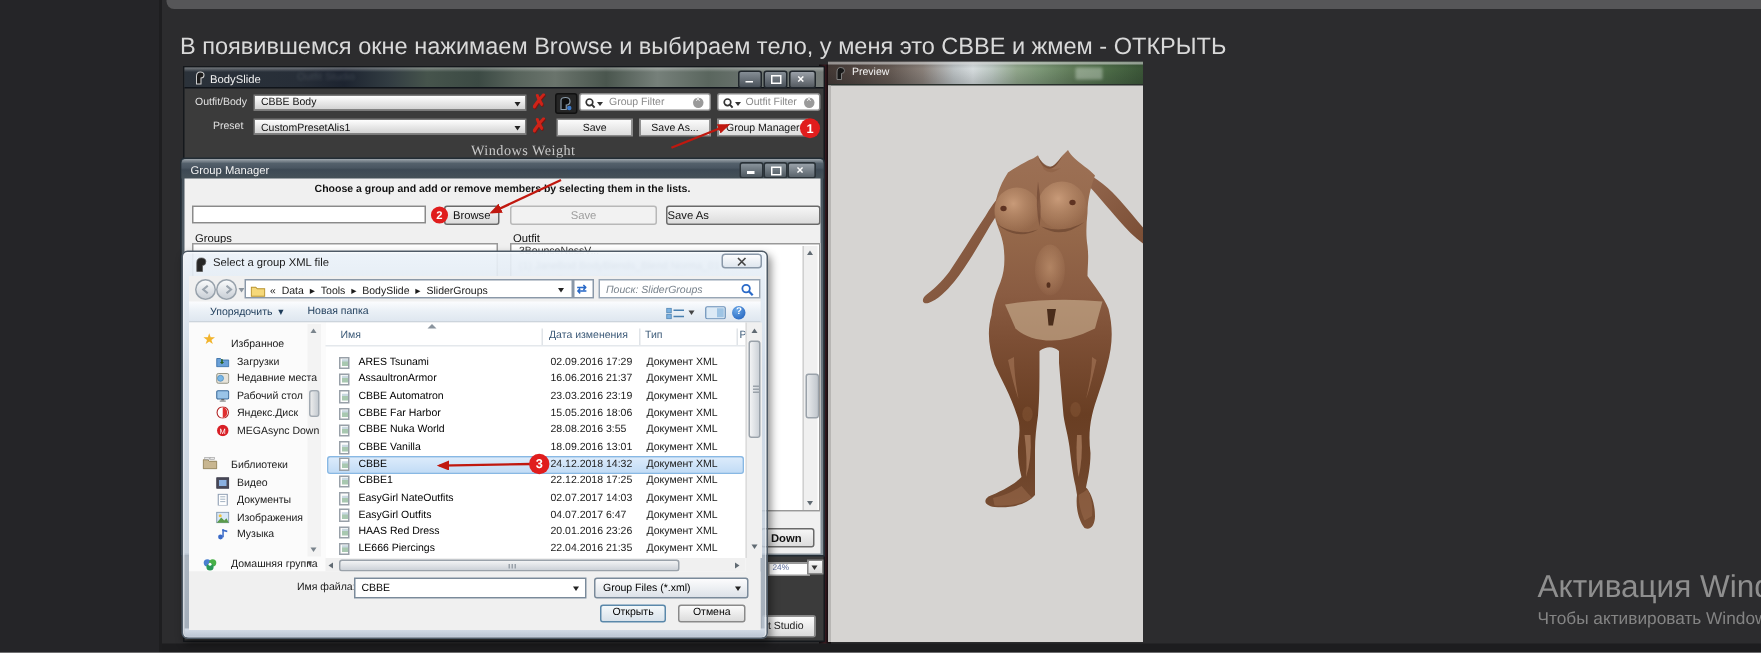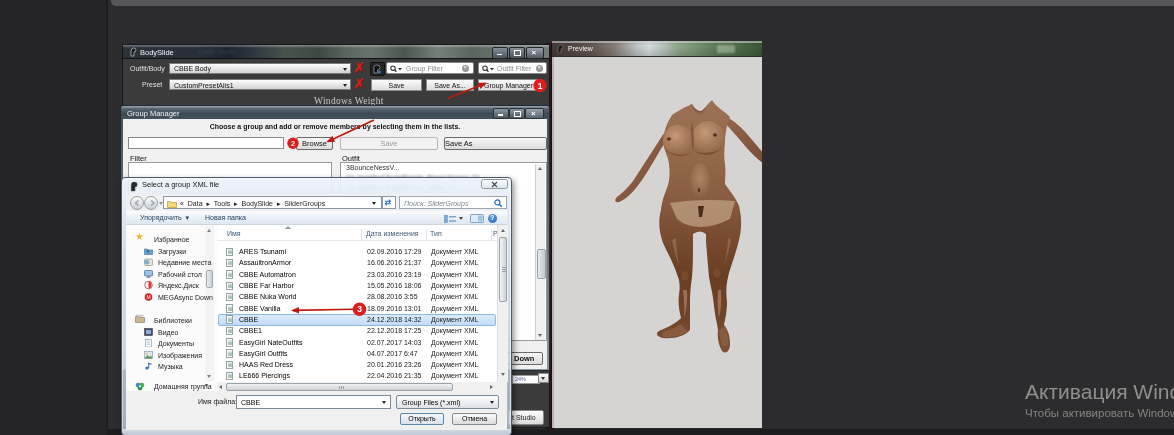--- a/index.html
+++ b/index.html
@@ -18,20 +18,21 @@
 <body>
 <div id="canvas">
 
   <div class="abs" style="left:0;top:0;width:106px;height:435px;background:#252528;"></div>
   <div class="abs" style="left:106px;top:0;width:2px;height:435px;background:#1e1e20;"></div>
 
   <div class="abs" style="left:111px;top:0;width:1063px;height:6px;background:#565658;border-bottom-left-radius:5px;"></div>
 
   <div class="abs" style="left:108px;top:429px;width:1066px;height:6px;background:#1d1d1f;"></div>
 
+  <div class="abs txt" style="left:120px;top:22.5px;font-size:15.7px;color:#d9d9d9;">В появившемся окне нажимаем Browse и выбираем тело, у меня это CBBE и жмем - ОТКРЫТЬ</div>
 
   <div class="abs" style="left:546px;top:43px;width:8px;height:386px;background:linear-gradient(90deg,#0e0c0e 0%,#241418 30%,#3a1a20 50%,#1a0e12 70%,#0e0c0e 100%);"></div>
 
   <div id="bodyslide" class="abs" style="left:122px;top:44px;width:428px;height:384px;background:#3b3b3b;border:1px solid #15181c;box-sizing:border-box;">
 
     <div class="abs" style="left:0;top:0;width:426px;height:13px;background:
       linear-gradient(90deg,#2b323a 0%,#272e38 18%,#1d2430 25%,#323c42 32%,#46544c 38%,#3c4a44 46%,#58645c 52%,#6a746c 58%,#4a564e 66%,#76807a 74%,#5a665e 82%,#6e7672 90%,#757b78 100%);border-bottom:1px solid #10141a;">
       <div class="abs" style="left:0;top:0;width:100%;height:3px;background:linear-gradient(180deg,rgba(255,255,255,.35),rgba(255,255,255,0));"></div>
 
       <svg class="abs" style="left:7px;top:2px;" width="8" height="10" viewBox="0 0 8 10">
@@ -131,21 +132,21 @@
     </div>
 
     <div class="abs" style="left:3px;top:13.5px;width:424px;height:250px;background:#f0f0f0;"></div>
     <div class="abs txt" style="left:0;top:18px;width:430px;text-align:center;font-size:7px;font-weight:bold;color:#111;">Choose a group and add or remove members by selecting them in the lists.</div>
 
     <div class="abs" style="left:8px;top:32px;width:156px;height:12px;background:#fff;border:1px solid #8a8a8a;box-sizing:border-box;"></div>
     <div class="abs" style="left:176px;top:32px;width:37px;height:12.5px;background:linear-gradient(180deg,#f6f6f6,#dcdcdc);border:1px solid #6a6a6a;border-radius:2px;text-align:center;box-sizing:border-box;font-size:7.5px;line-height:11.5px;color:#111;"><span>Browse</span></div>
     <div class="abs" style="left:220px;top:32px;width:98px;height:12.5px;background:#f2f2f2;border:1px solid #b8b8b8;border-radius:2px;text-align:center;box-sizing:border-box;font-size:7.5px;line-height:11.5px;color:#9c9c9c;"><span>Save</span></div>
     <div class="abs" style="left:324px;top:32px;width:103px;height:12.5px;background:linear-gradient(180deg,#f6f6f6,#dcdcdc);border:1px solid #6a6a6a;border-radius:2px;box-sizing:border-box;font-size:7.5px;line-height:11.5px;color:#111;"><span>Save As</span></div>
 
-    <div class="abs txt" style="left:10px;top:48.5px;font-size:7.5px;color:#111;">Filter</div>
+    <div class="abs txt" style="left:10px;top:48.5px;font-size:7.5px;color:#111;">Groups</div>
     <div class="abs txt" style="left:222px;top:48.5px;font-size:7.5px;color:#111;">Outfit</div>
 
     <div class="abs" style="left:8px;top:57px;width:204px;height:180px;background:#fff;border:1px solid #999;box-sizing:border-box;"></div>
     <div class="abs" style="left:220px;top:57px;width:207px;height:179px;background:#fff;border:1px solid #999;box-sizing:border-box;">
       <div class="abs txt" style="left:5px;top:1px;font-size:7px;color:#333;filter:blur(0.4px);">3BounceNessV...</div>
       <div class="abs txt" style="left:5px;top:11px;font-size:7px;color:#6a7a92;filter:blur(1px);">(1) JaneBod BodyBlends_Blend Norma_01</div>
       <div class="abs txt" style="left:5px;top:21px;font-size:7px;color:#6a7a92;filter:blur(1px);">(2) JaneBod BodyBlends_White_02</div>
       <div class="abs txt" style="left:5px;top:31px;font-size:7px;color:#8a96a8;filter:blur(1.2px);">(3) JaneBod Slim</div>
 
       <div class="abs" style="right:1px;top:1px;width:9px;height:176px;background:#f0f0f0;border-left:1px solid #d0d0d0;">
@@ -153,21 +154,21 @@
         <div class="abs" style="left:0.5px;top:85px;width:7px;height:28px;background:linear-gradient(90deg,#e8eaec,#c2c8ce);border:1px solid #9aa2aa;border-radius:2px;"></div>
         <div class="abs" style="left:2px;bottom:3px;width:0;height:0;border-left:2.5px solid transparent;border-right:2.5px solid transparent;border-top:3.5px solid #606a72;"></div>
       </div>
     </div>
 
     <div class="abs" style="left:387px;top:247px;width:36px;height:12.5px;background:linear-gradient(180deg,#f6f6f6,#dcdcdc);border:1px solid #6a6a6a;border-radius:2px;box-sizing:border-box;">
         <span class="abs txt" style="left:6px;top:1px;font-size:7.5px;color:#111;font-weight:bold;">Down</span>
       </div>
   </div>
 
-  <div id="dlg" class="abs" style="left:121px;top:177px;width:472px;height:259px;border-radius:28px;">
+  <div id="dlg" class="abs" style="left:121px;top:167px;width:472px;height:259px;border-radius:28px;">
 
     <div class="abs" style="left:0;top:0;width:391px;height:259px;border-radius:4px;background:linear-gradient(180deg,rgba(235,242,249,.92) 0%,rgba(205,217,230,.88) 30%,rgba(186,198,212,.82) 100%);border:1px solid #4e5a66;box-shadow:inset 0 0 0 1px rgba(255,255,255,.55), 2px 3px 6px rgba(0,0,0,.45);box-sizing:border-box;"></div>
 
     <svg class="abs" style="left:9px;top:3.5px;" width="9" height="11" viewBox="0 0 9 11">
         <path d="M1.2 10 L1.2 4 Q1.2 1 4.2 1 Q7.2 1 7.2 3.4 Q7.2 6 5 6 L5 10 Z" fill="#262626" stroke="#555" stroke-width="0.5"></path>
       </svg>
     <div class="abs txt" style="left:21px;top:3px;font-size:7.5px;color:#1a1a1a;">Select a group XML file</div>
     <div class="abs" style="left:360px;top:1.5px;width:27px;height:10.5px;background:linear-gradient(180deg,#fcfdfe,#dfe6ee);border:1px solid #8a98a8;border-radius:2.5px;box-sizing:border-box;">
       <svg class="abs" style="left:9px;top:1.5px;" width="7" height="7" viewBox="0 0 7 7">
           <path d="M1 1 L6 6 M6 1 L1 6" stroke="#444" stroke-width="1.1"></path>

